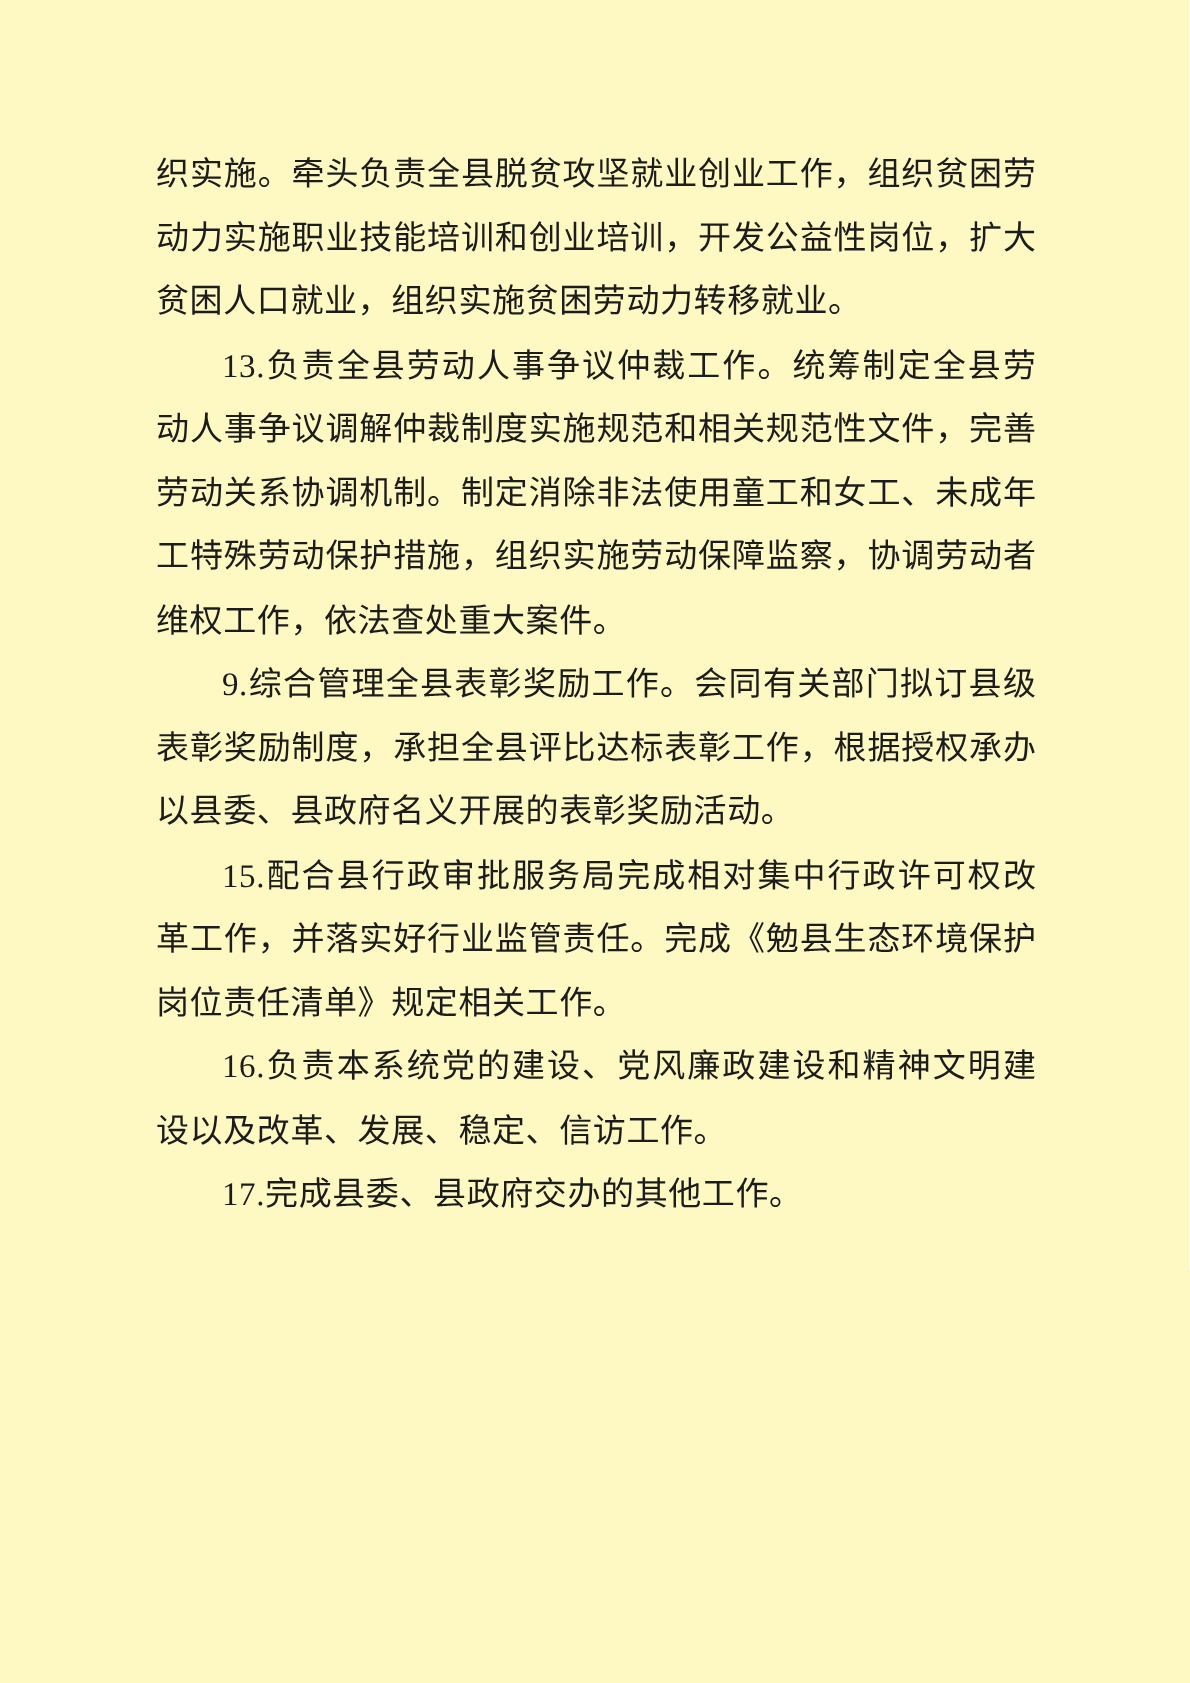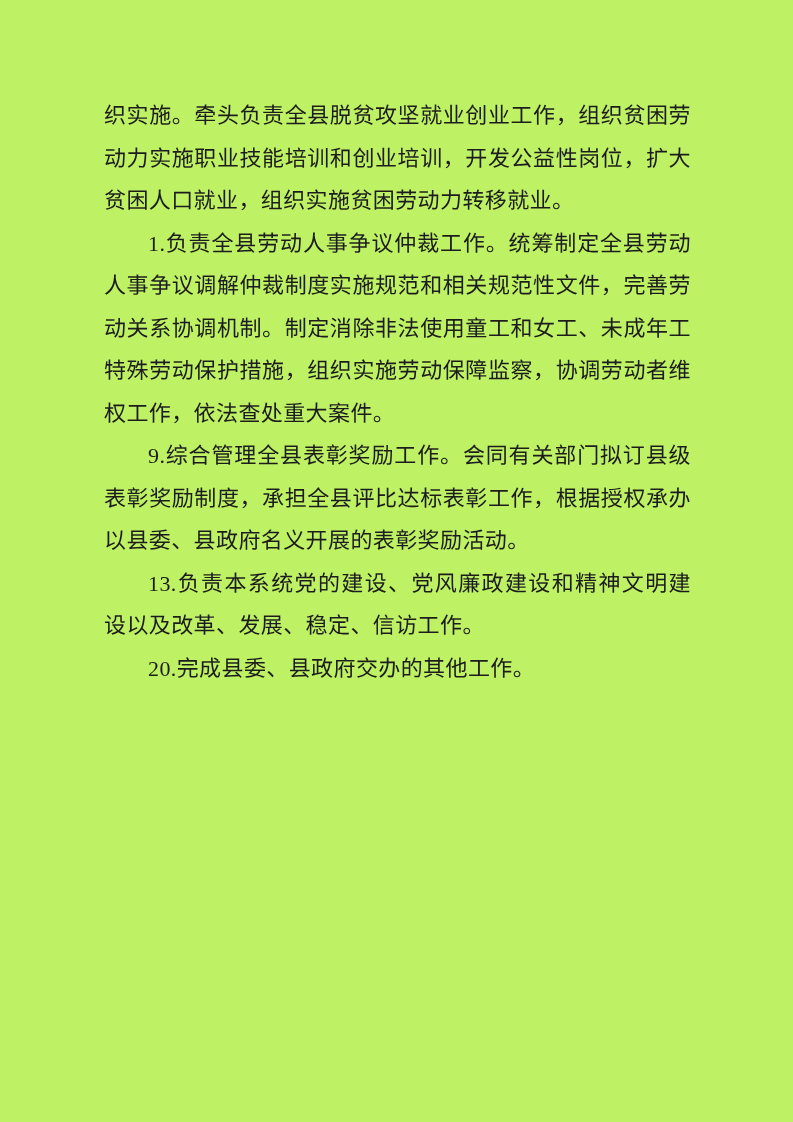--- a/index.html
+++ b/index.html
@@ -5,21 +5,21 @@
 <style>
   html, body {
     margin: 0;
     padding: 0;
     background: #ffffff;
   }
   .page {
     position: relative;
     width: 793px;
     height: 1122px;
-    background: #bef264;
+    background: #fef9c3;
     overflow: hidden;
     font-family: "Liberation Serif", "DejaVu Serif", serif;
   }
   .doc-body {
     position: absolute;
     top: 95px;
     left: 104px;
     width: 587px;
   }
   .para {
@@ -37,18 +37,19 @@
   .para.indented {
     text-indent: 44px;
   }
 </style>
 </head>
 <body>
 
 <div class="page">
   <main class="doc-body">
     <p class="para">织实施。牵头负责全县脱贫攻坚就业创业工作，组织贫困劳动力实施职业技能培训和创业培训，开发公益性岗位，扩大贫困人口就业，组织实施贫困劳动力转移就业。</p>
-    <p class="para indented">1.负责全县劳动人事争议仲裁工作。统筹制定全县劳动人事争议调解仲裁制度实施规范和相关规范性文件，完善劳动关系协调机制。制定消除非法使用童工和女工、未成年工特殊劳动保护措施，组织实施劳动保障监察，协调劳动者维权工作，依法查处重大案件。</p>
+    <p class="para indented">13.负责全县劳动人事争议仲裁工作。统筹制定全县劳动人事争议调解仲裁制度实施规范和相关规范性文件，完善劳动关系协调机制。制定消除非法使用童工和女工、未成年工特殊劳动保护措施，组织实施劳动保障监察，协调劳动者维权工作，依法查处重大案件。</p>
     <p class="para indented">9.综合管理全县表彰奖励工作。会同有关部门拟订县级表彰奖励制度，承担全县评比达标表彰工作，根据授权承办以县委、县政府名义开展的表彰奖励活动。</p>
-    <p class="para indented">13.负责本系统党的建设、党风廉政建设和精神文明建设以及改革、发展、稳定、信访工作。</p>
-    <p class="para indented">20.完成县委、县政府交办的其他工作。</p>
+    <p class="para indented">15.配合县行政审批服务局完成相对集中行政许可权改革工作，并落实好行业监管责任。完成《勉县生态环境保护岗位责任清单》规定相关工作。</p>
+    <p class="para indented">16.负责本系统党的建设、党风廉政建设和精神文明建设以及改革、发展、稳定、信访工作。</p>
+    <p class="para indented">17.完成县委、县政府交办的其他工作。</p>
   </main>
 </div>
 
 </body></html>

